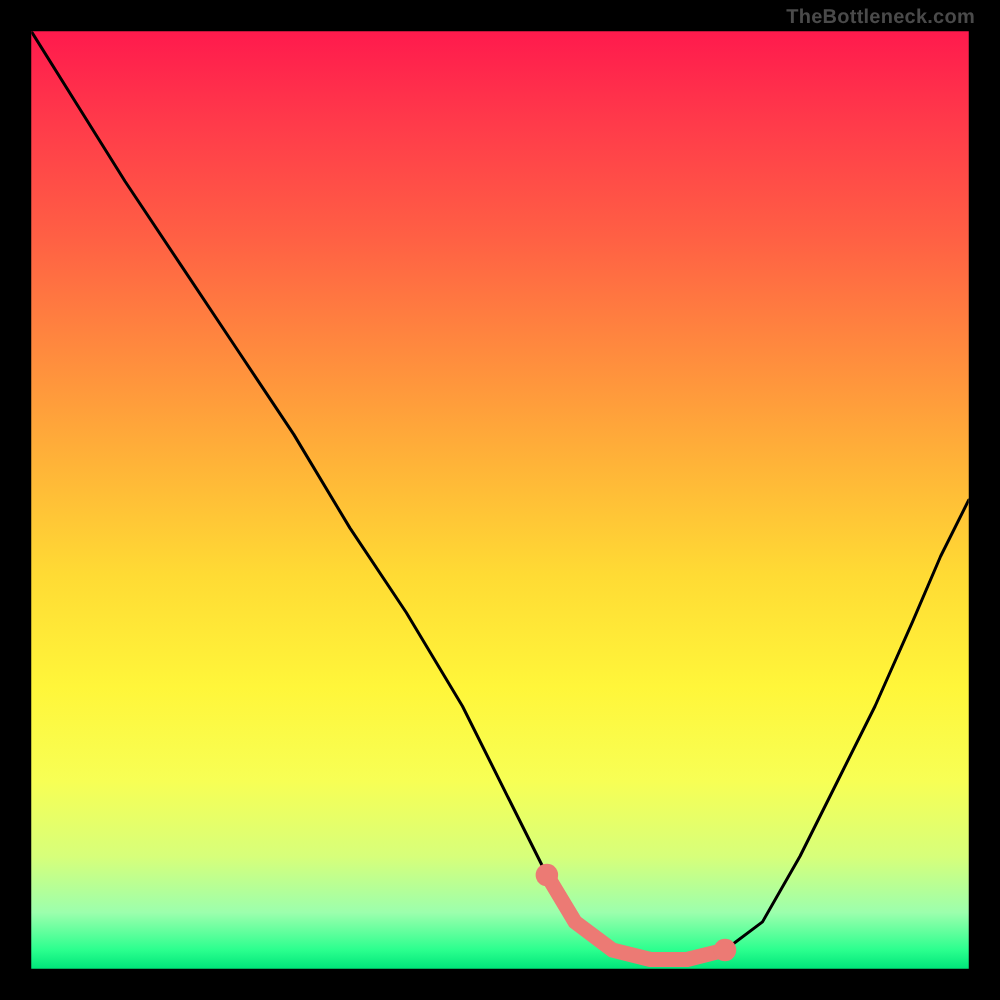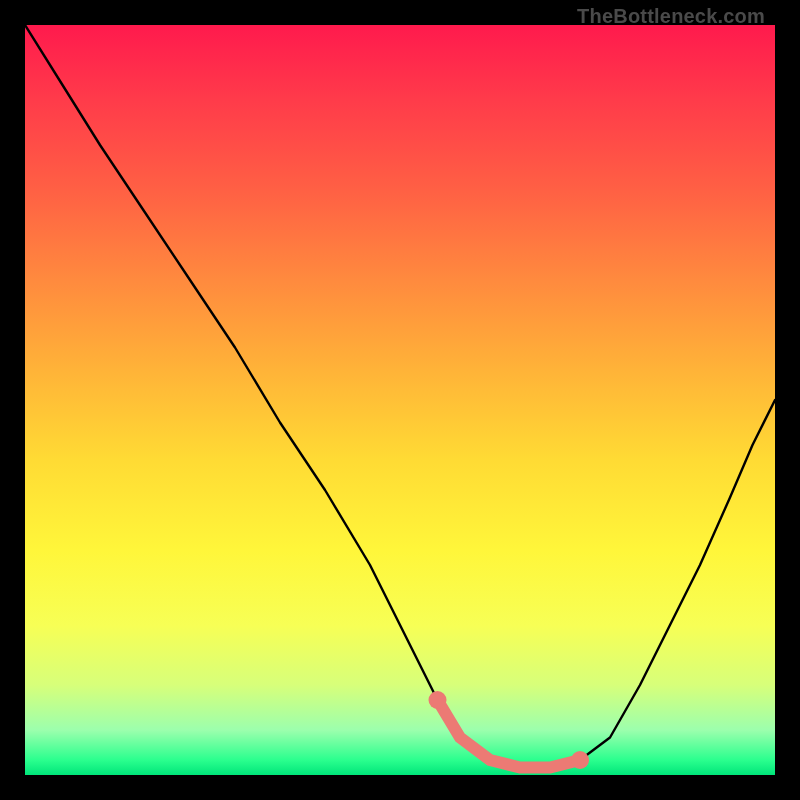--- a/index.html
+++ b/index.html
@@ -40,22 +40,22 @@
   }
   .svg-layer {
     position: absolute;
     inset: 0;
     width: 100%;
     height: 100%;
   }
   .branding {
     position: absolute;
     top: 5px;
-    right: 35px;
-    font-size: 20px;
+    right: 20px;
+    font-size: 16px;
     color: #4a4a4a;
     font-weight: 600;
     letter-spacing: 0.2px;
   }
 </style>
 </head>
 <body>
 
 <div class="wrap">
   <div class="branding">TheBottleneck.com</div>

